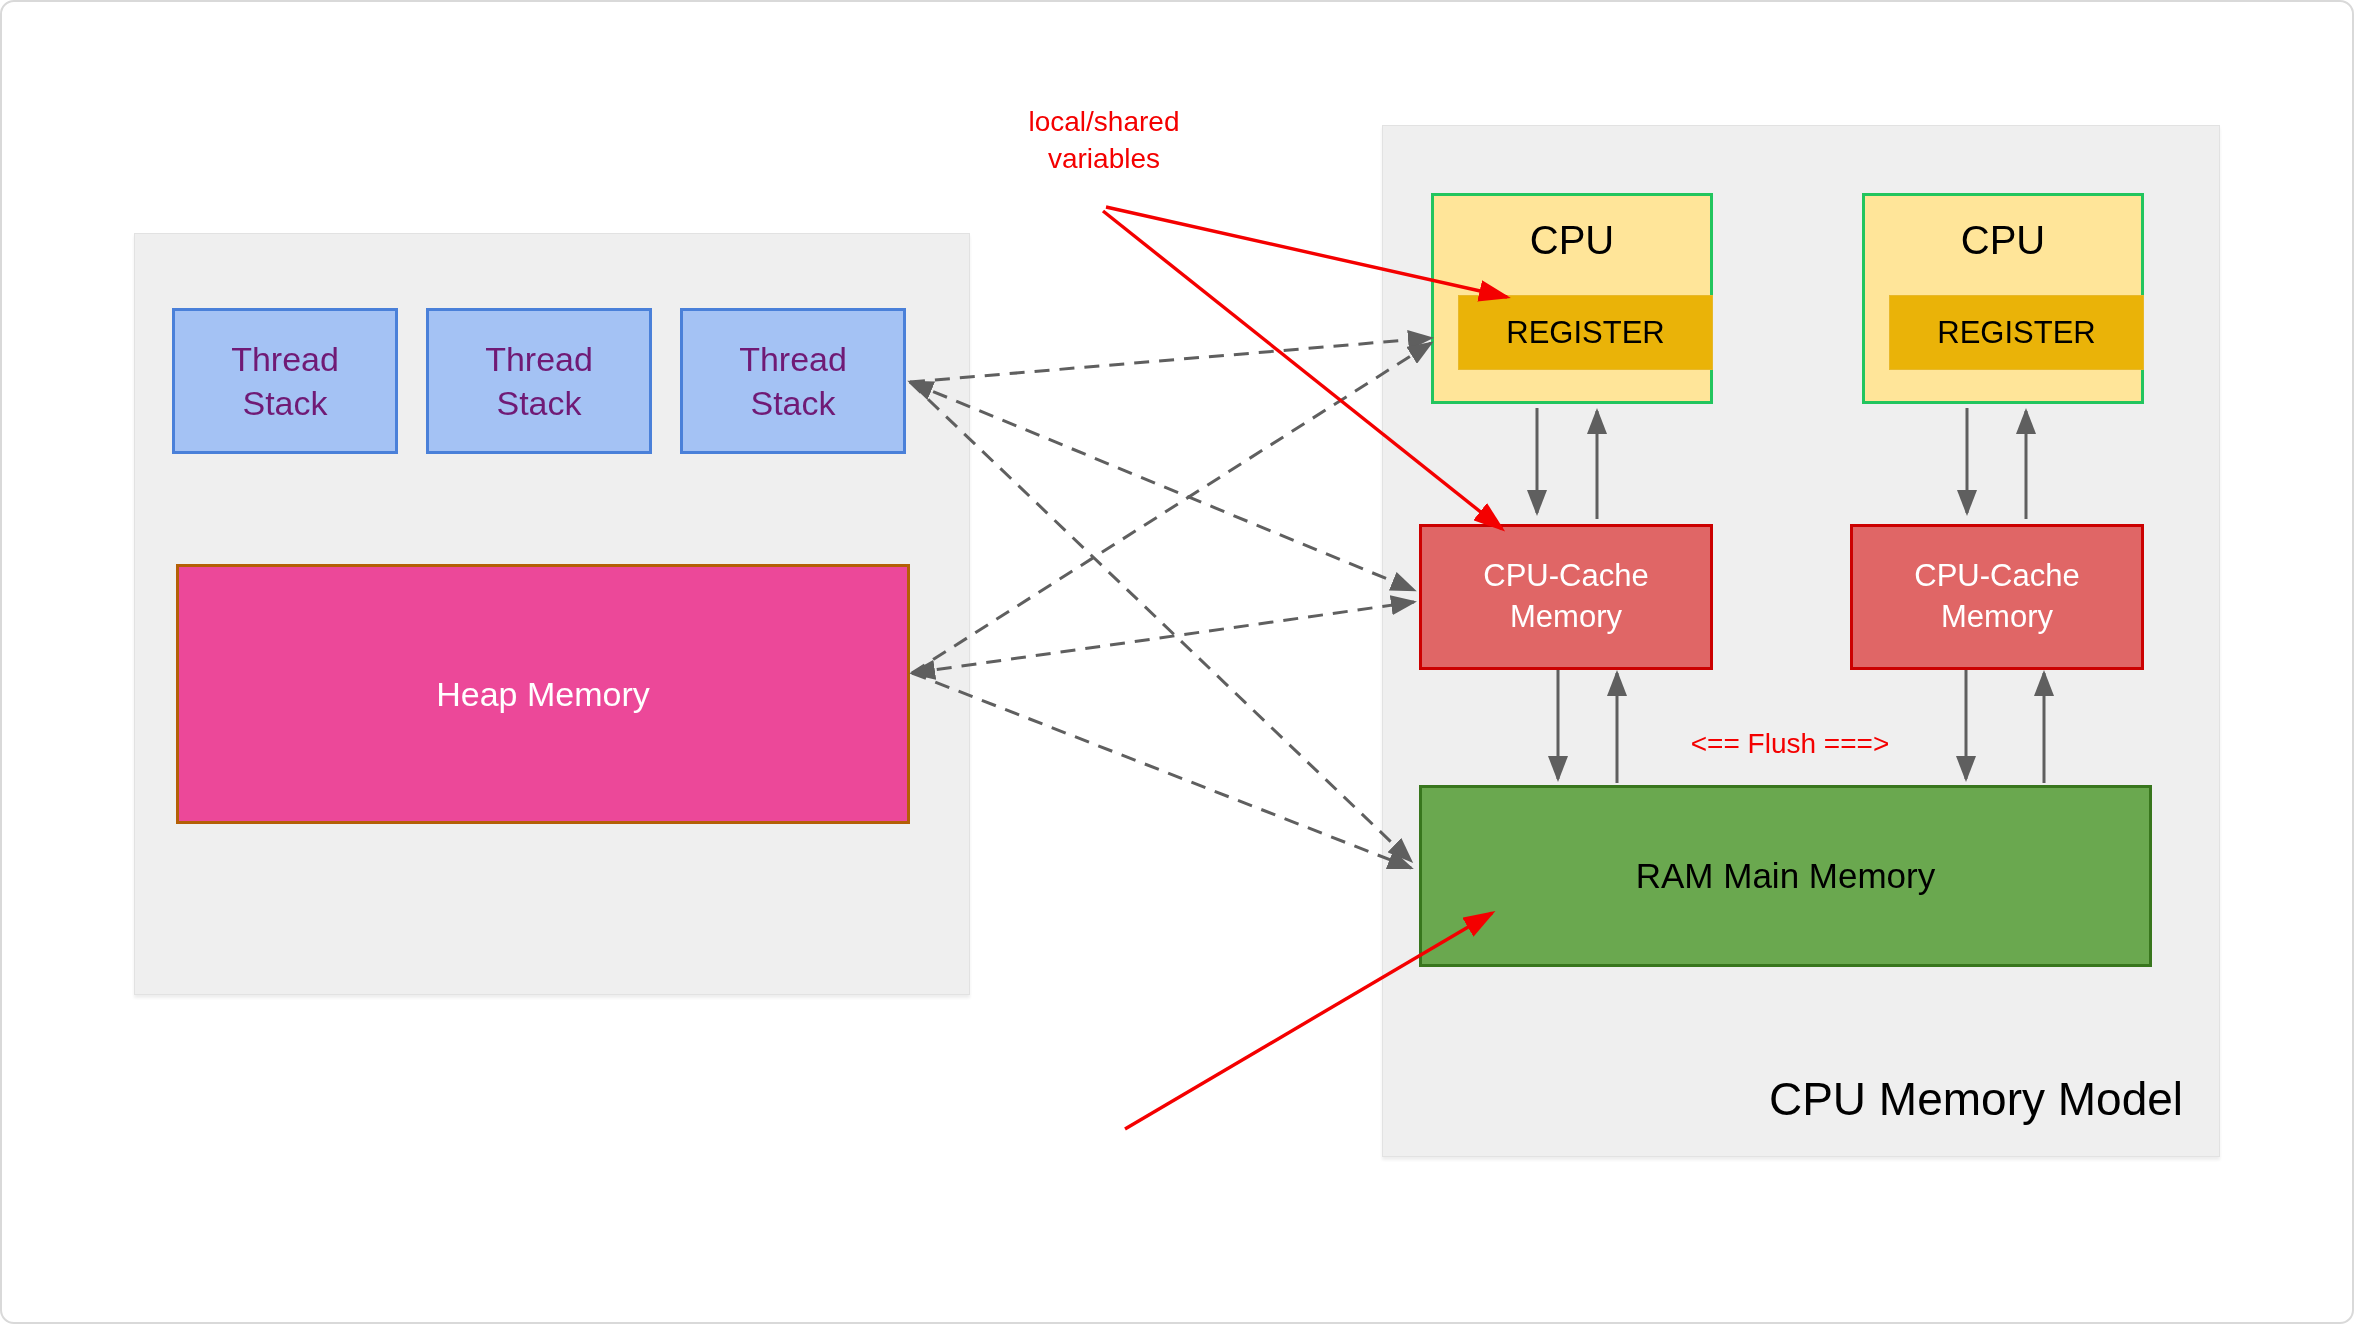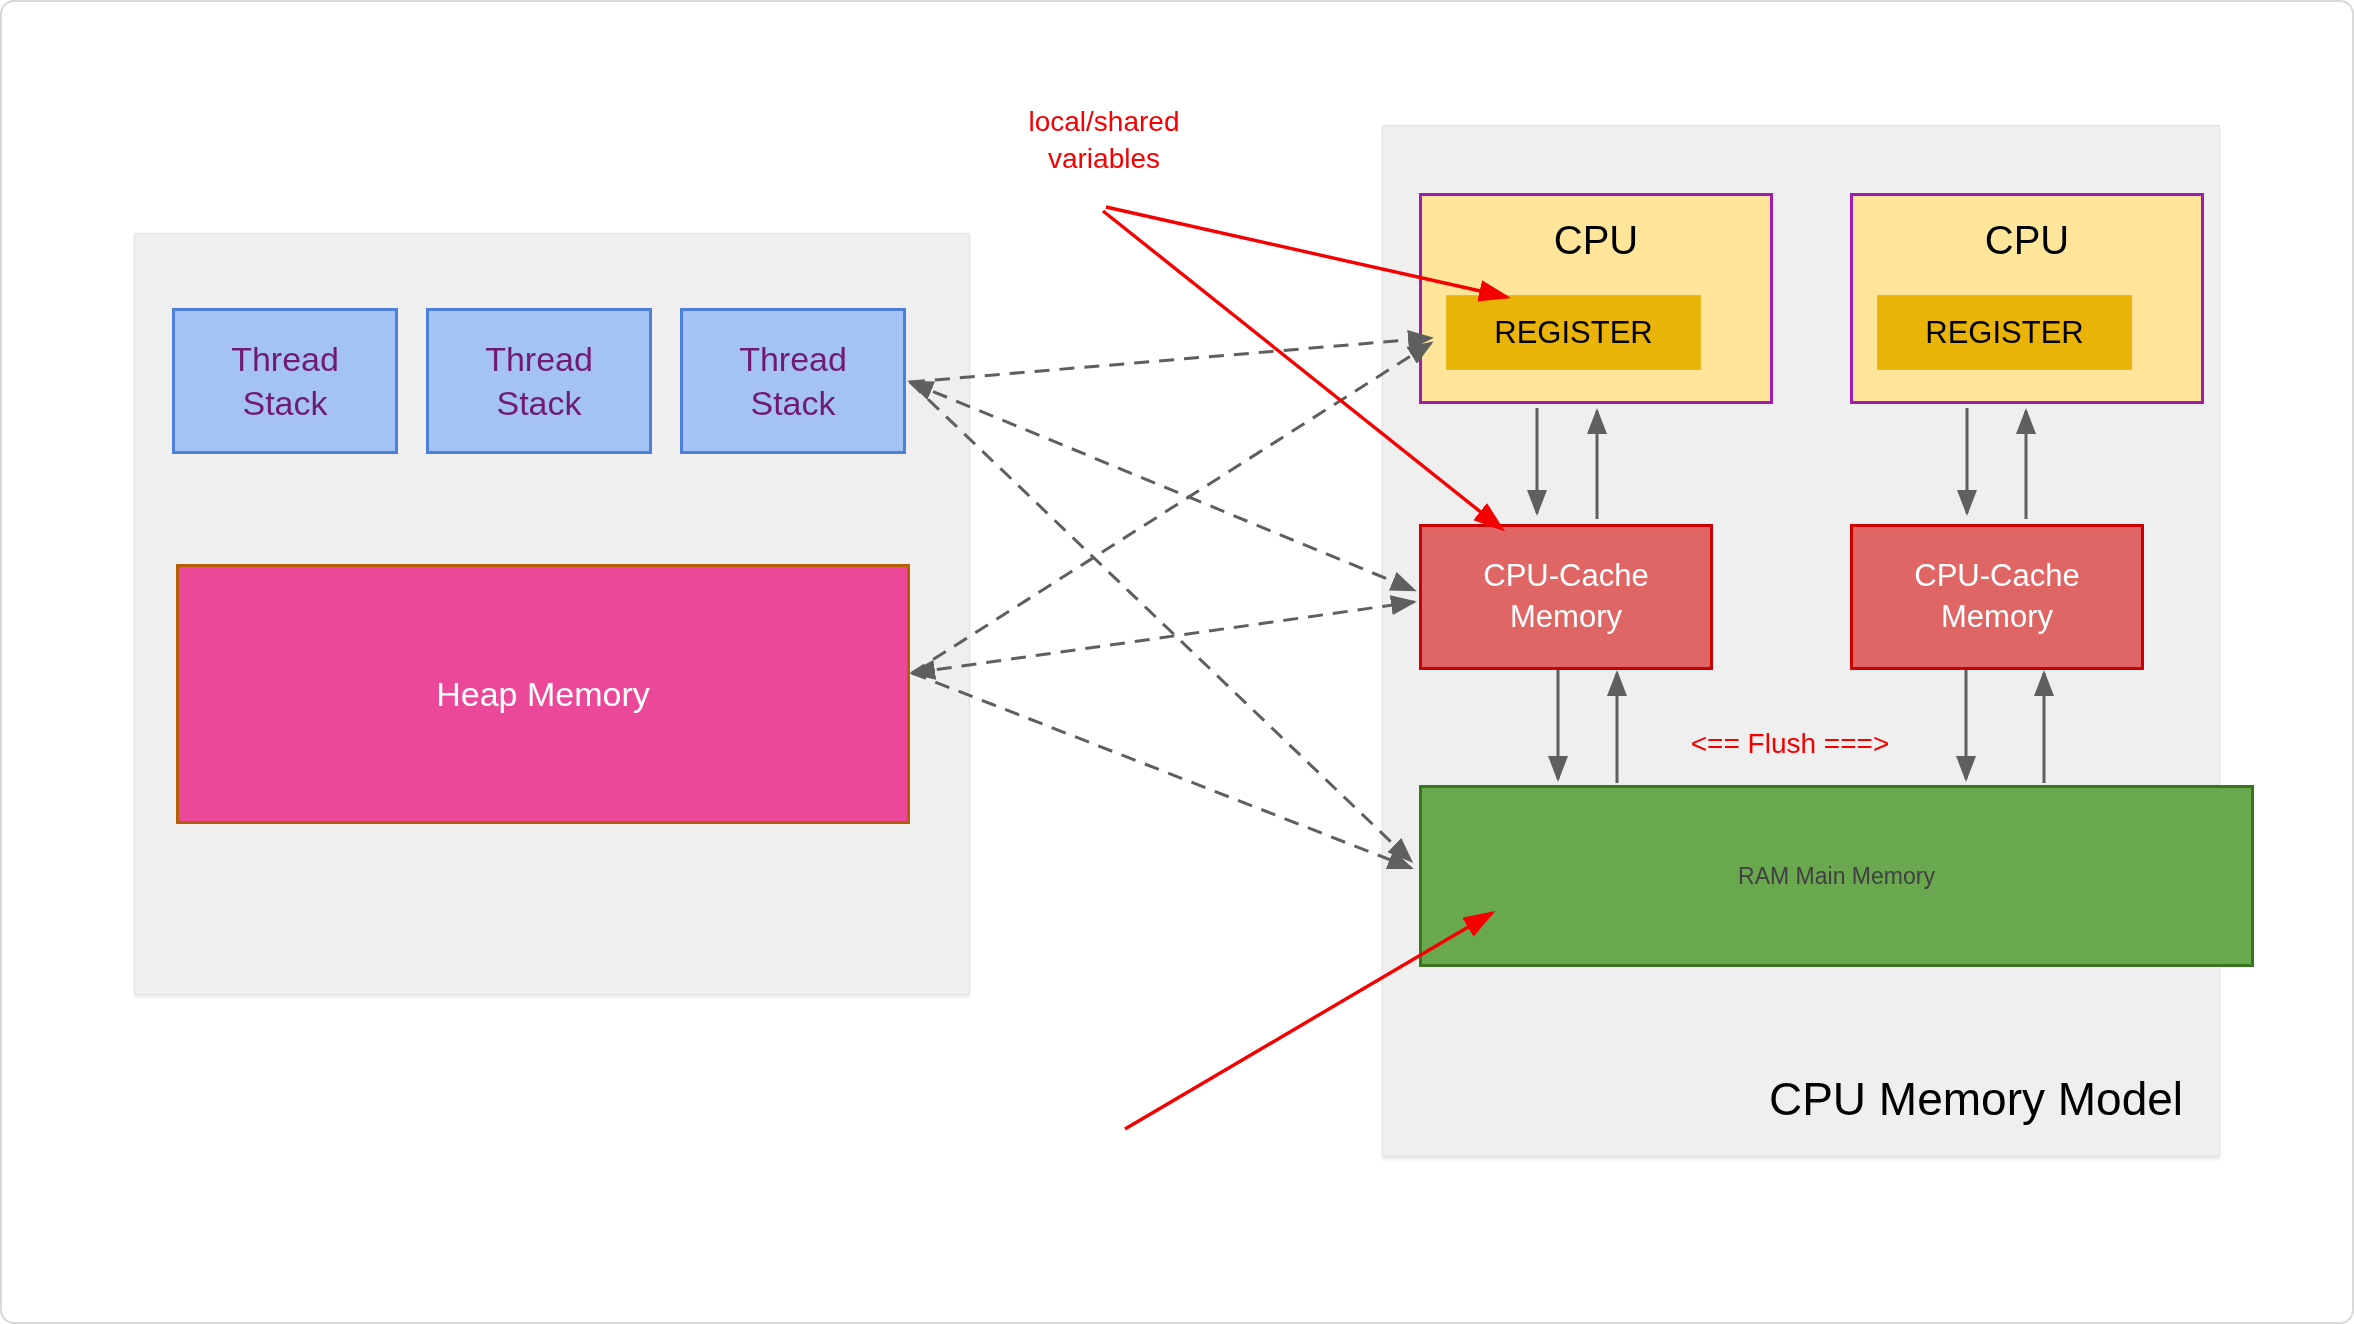--- a/index.html
+++ b/index.html
@@ -36,44 +36,45 @@
   }
   #ts-1{left:170px;} #ts-2{left:424px;} #ts-3{left:678px;}
 
   #heap{
     left:174px;top:562px;width:734px;height:260px;
     background:#ec4899;border:3px solid #b45f06;
     font-size:34px;color:#ffffff;
   }
 
   .cpu-box{
-    top:191px;width:354px;height:211px;
-    background:#ffe599;border:3px solid #a21caf;
+    top:191px;width:282px;height:211px;
+    background:#ffe599;border:3px solid #22c55e;
     text-align:center;
+    margin-left:12px;
   }
   #cpu-1{left:1417px;} #cpu-2{left:1848px;}
   .cpu-title{font-size:40px;margin-top:22px;color:#000;}
   .register{
     position:absolute;left:24px;top:99px;width:253px;height:73px;
     background:#eab308;border:1px solid #e8b82a;
     display:flex;align-items:center;justify-content:center;
     font-size:31px;color:#000;
   }
 
   .cache{
     top:522px;width:294px;height:146px;
     background:#e06666;border:3px solid #cc0000;
     font-size:31px;line-height:1.32;color:#ffffff;
   }
   #cache-1{left:1417px;} #cache-2{left:1848px;}
 
   #ram{
-    left:1417px;top:783px;width:835px;height:182px;
+    left:1417px;top:783px;width:733px;height:182px;
     background:#6aa84f;border:3px solid #38761d;
-    font-size:23px;color:#404040;
+    font-size:35px;color:#000000;
   }
 
   .section-title{font-size:46px;color:#000;text-align:center;width:700px;}
   #jvm-title{left:374px;top:912px;}
   #cpu-title-label{left:1624px;top:1070px;}
 
   .annotation{color:#f40000;font-size:28px;line-height:1.32;text-align:center;width:340px;}
   #ann-local{left:932px;top:102px;}
   #ann-volatile{left:956px;top:1140px;}
   #ann-flush{left:1618px;top:724px;}

